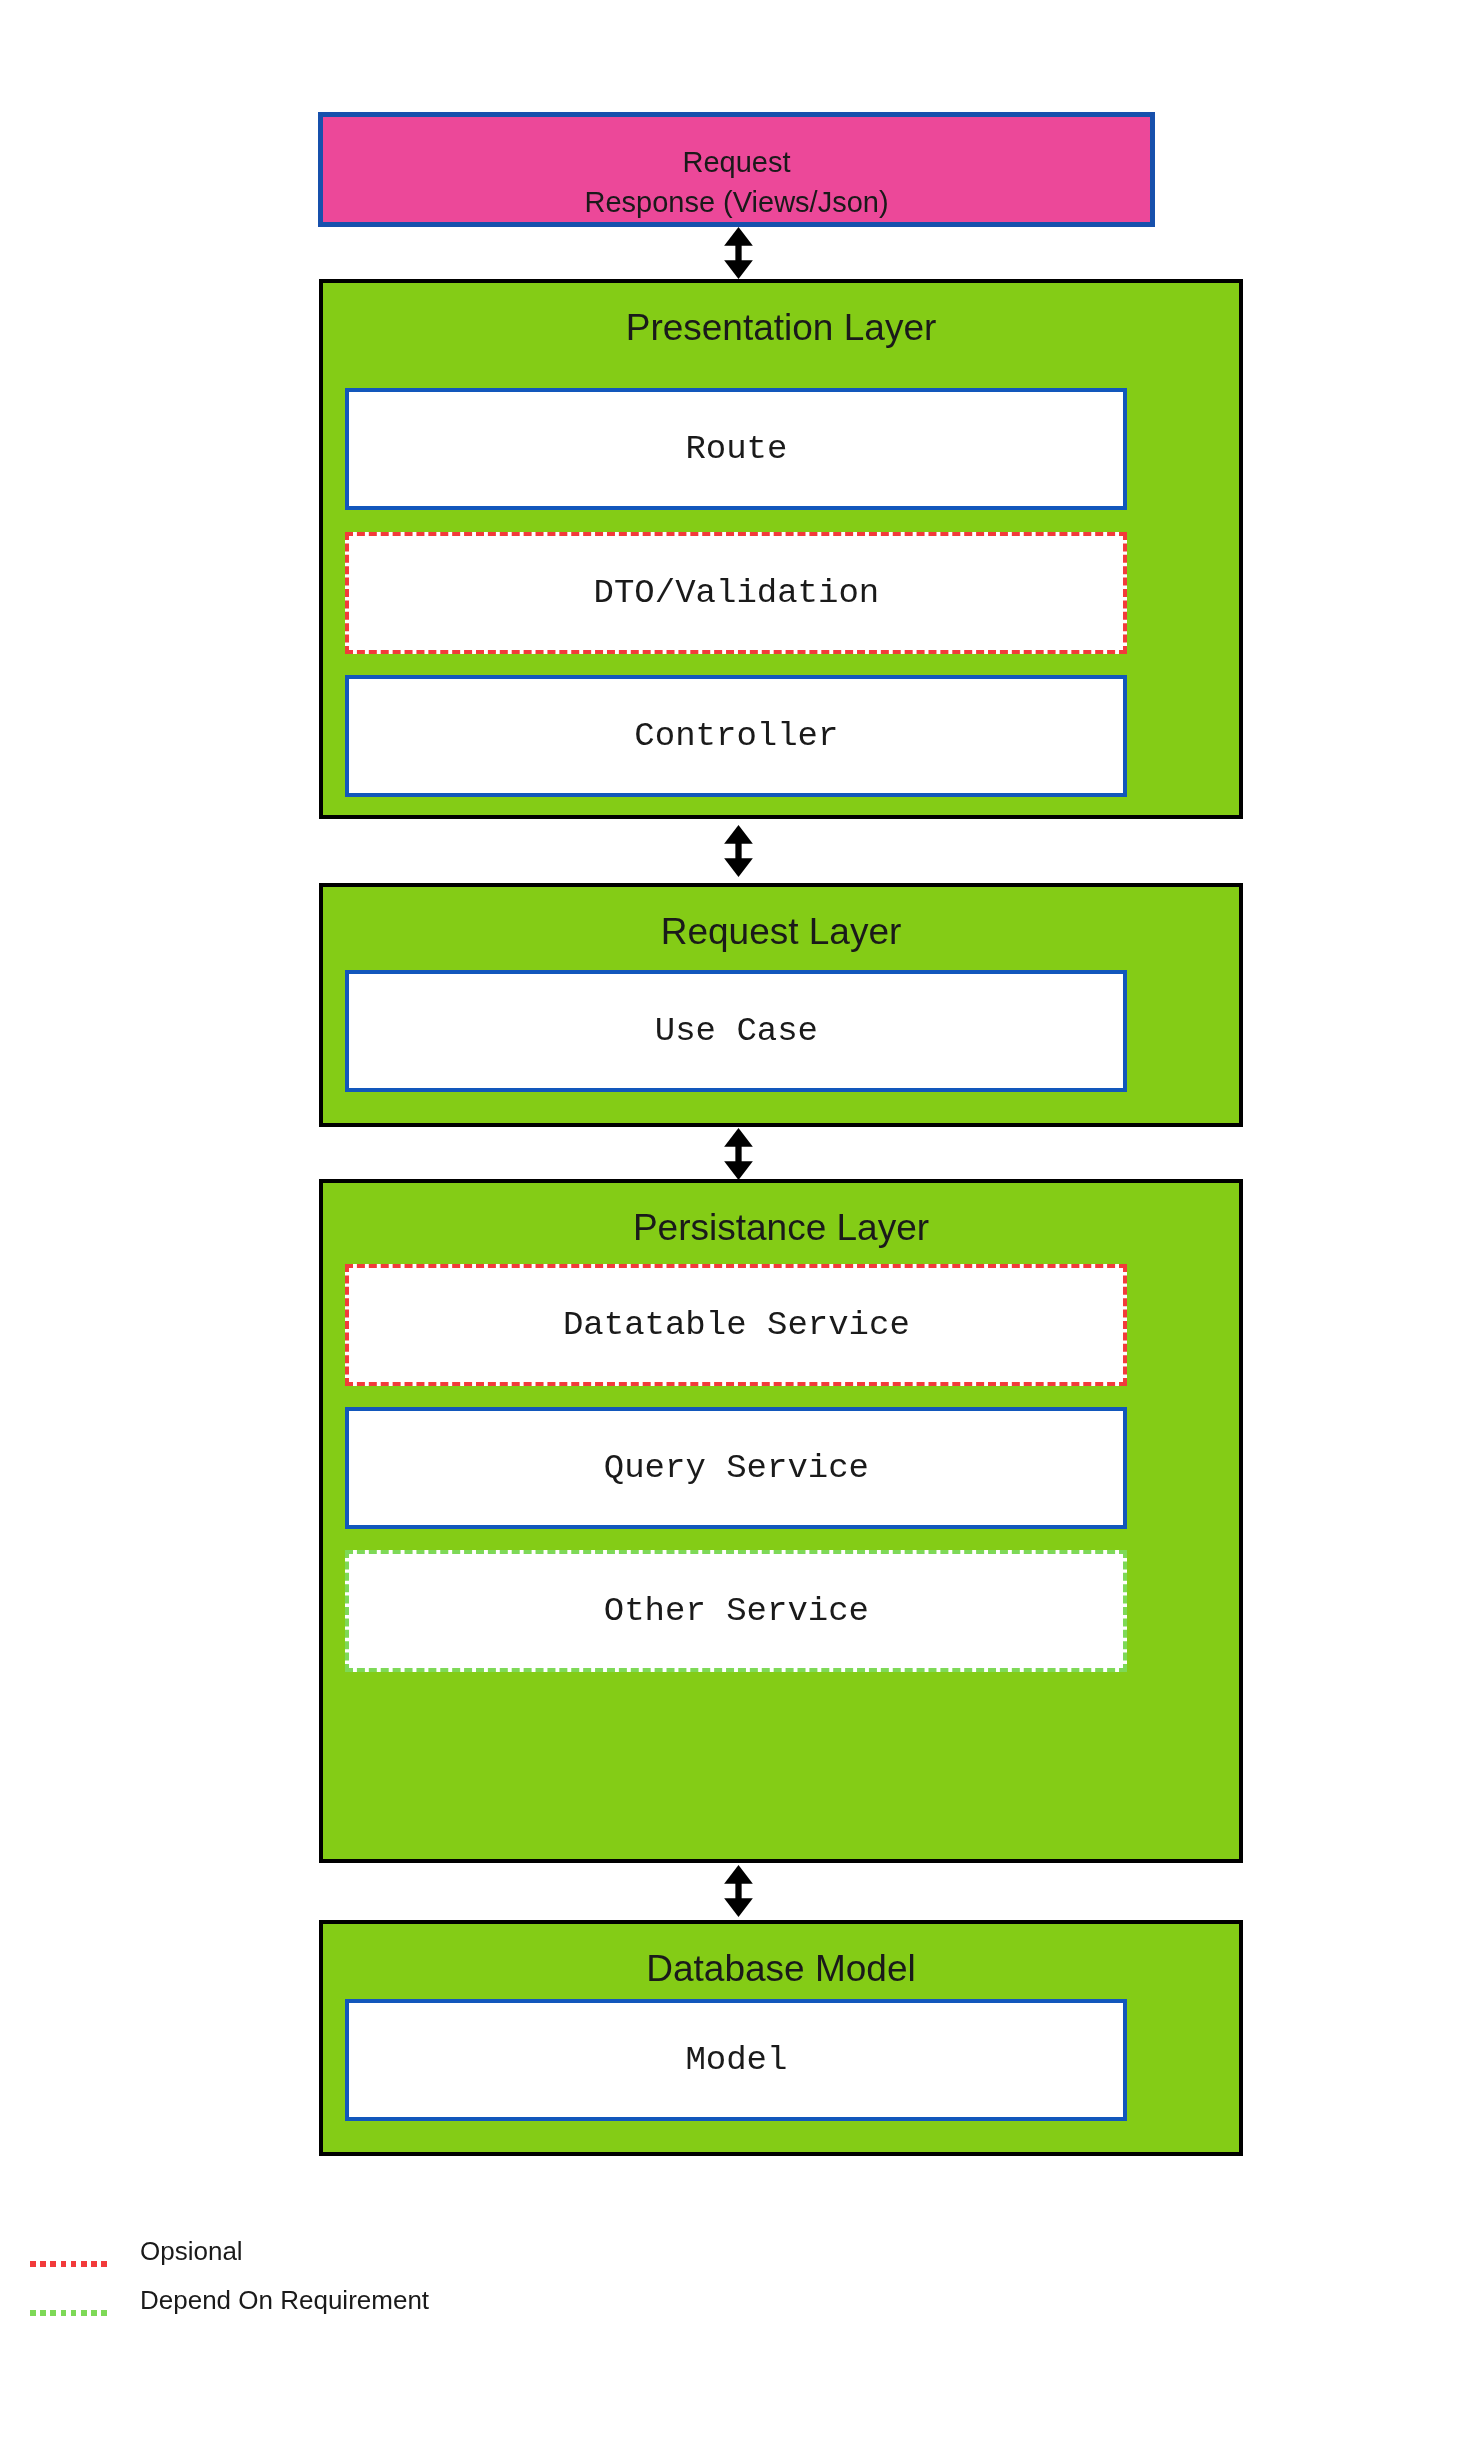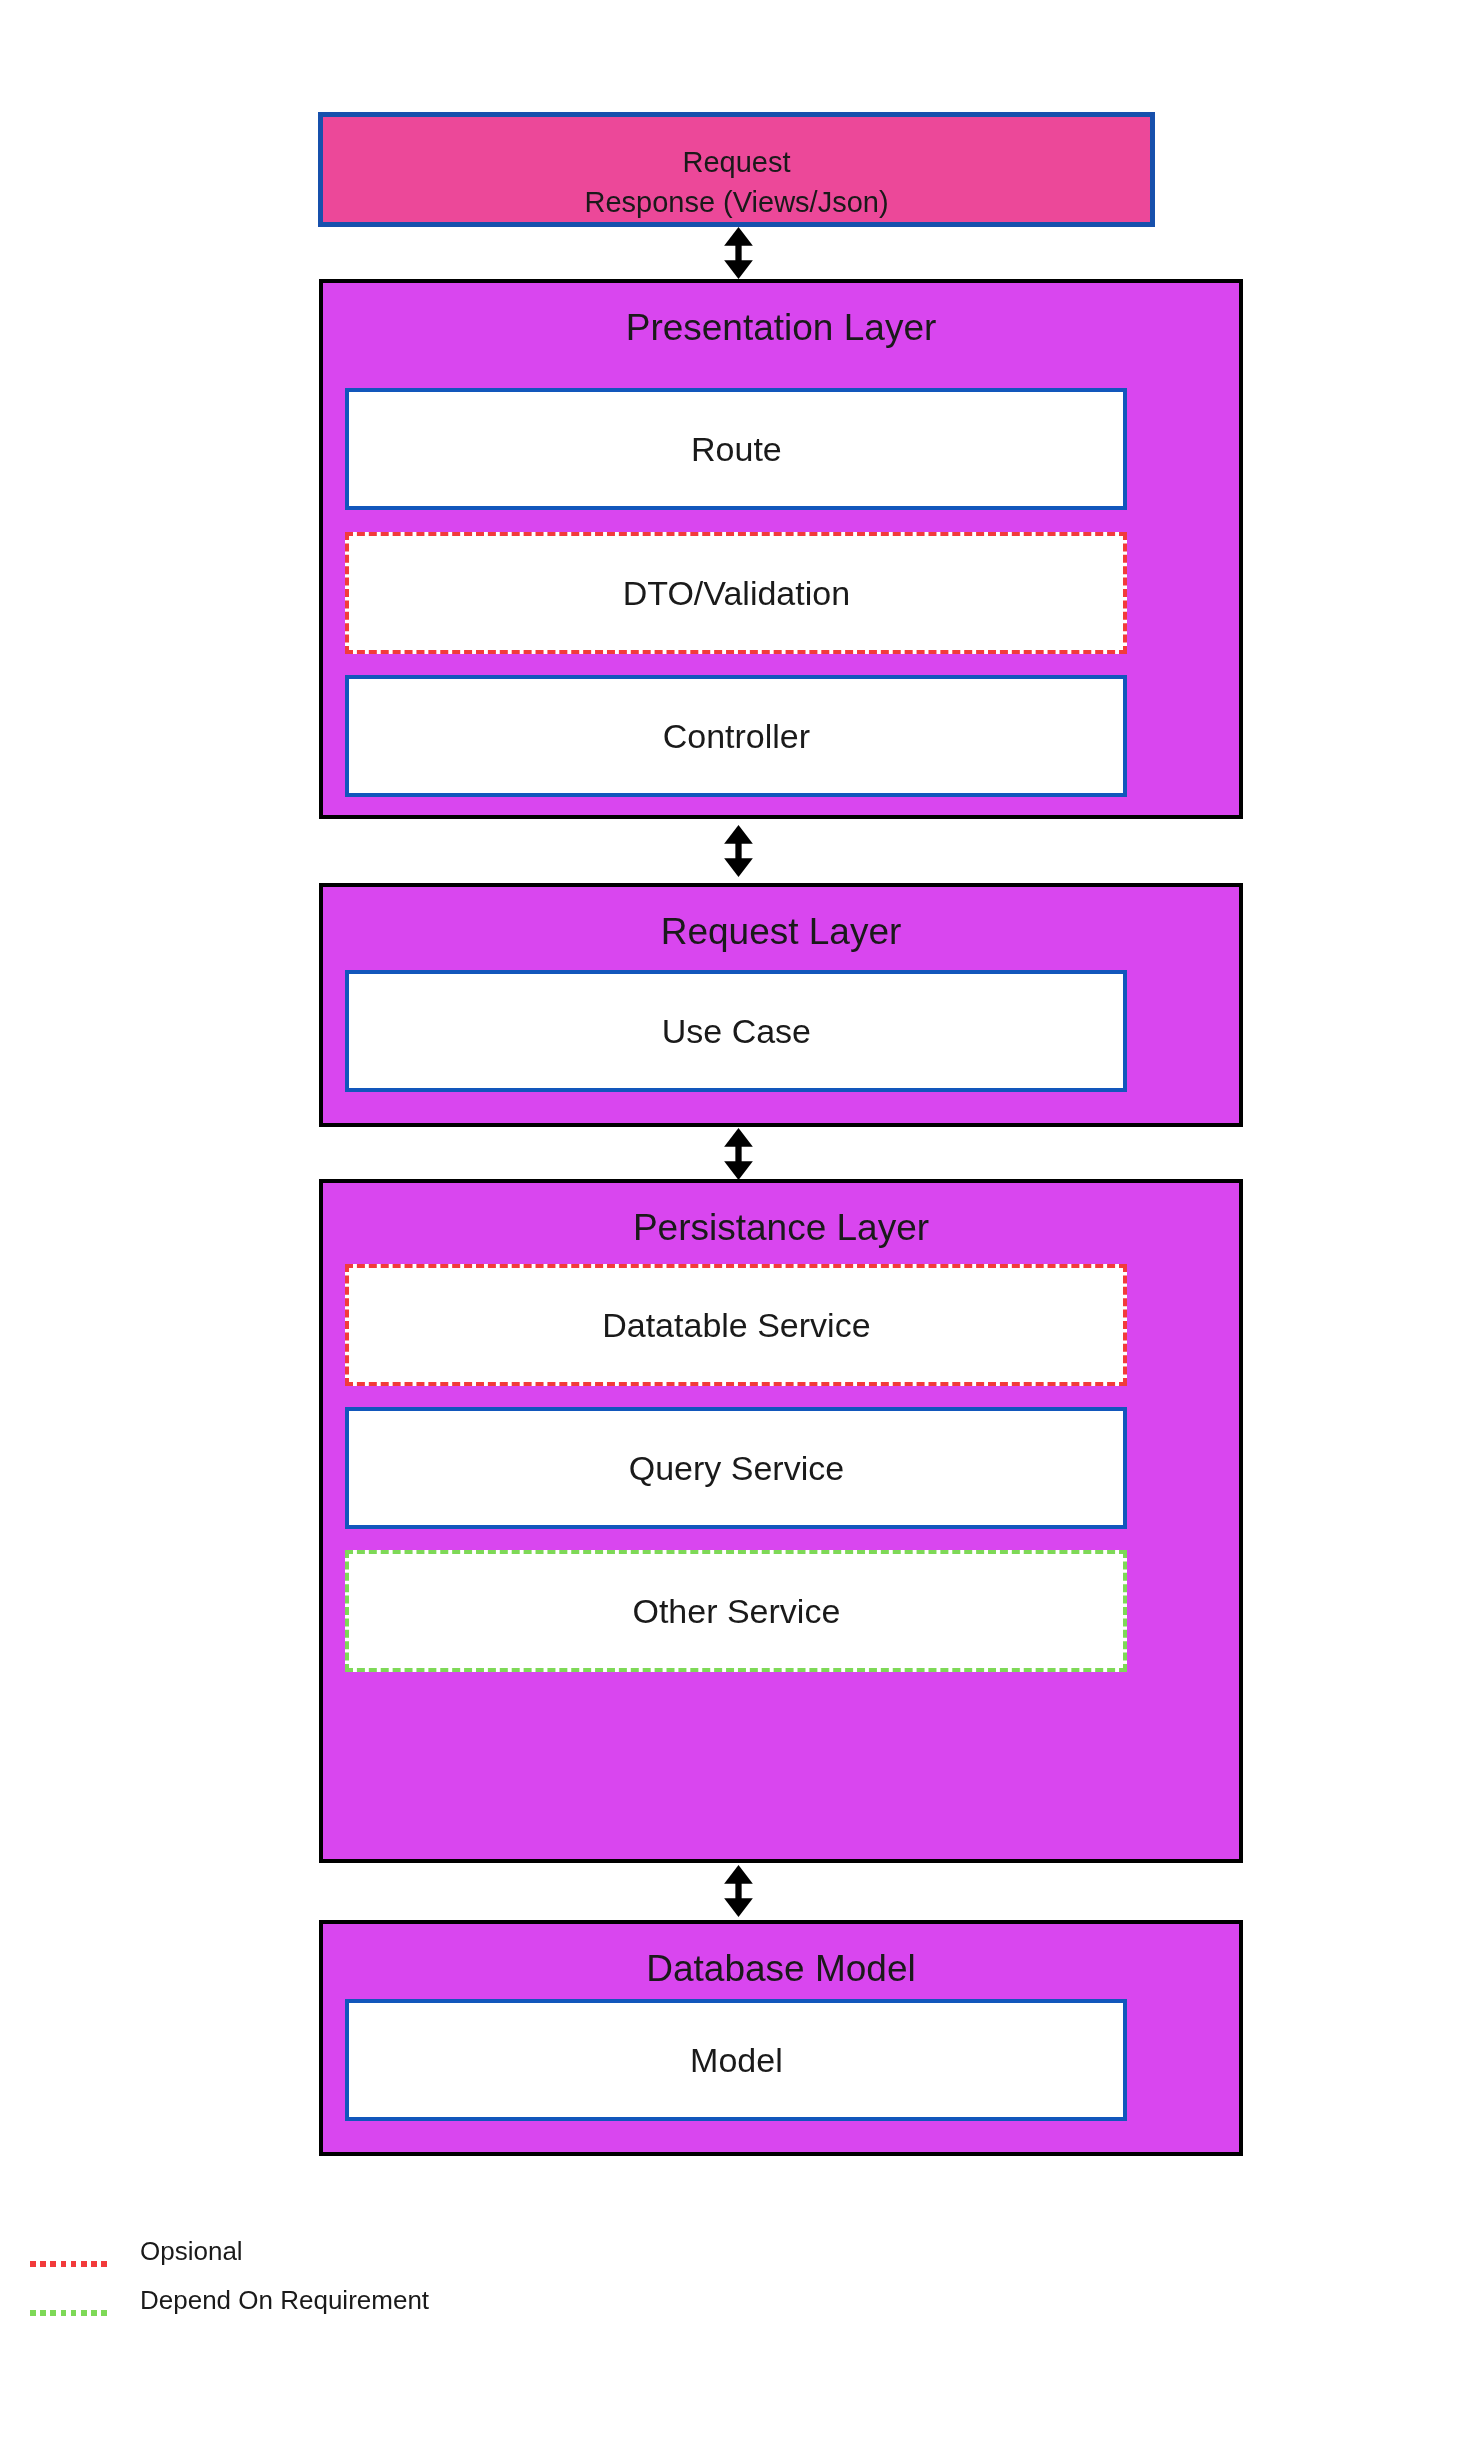--- a/index.html
+++ b/index.html
@@ -30,21 +30,21 @@
     text-align: center;
   }
 
   
   .layer {
     position: absolute;
     left: 319px;
     width: 924px;
     box-sizing: border-box;
     border: 4.7px solid #000000;
-    background: #d946ef;
+    background: #84cc16;
   }
   .layer-presentation { top: 279px;  height: 540px; }
   .layer-business     { top: 883px;  height: 244px; }
   .layer-persistance  { top: 1179px; height: 684px; }
   .layer-database     { top: 1920px; height: 236px; }
 
   .layer-title {
     position: absolute;
     top: 24px; left: 0;
     width: 100%;
@@ -59,20 +59,21 @@
     position: absolute;
     left: 22.4px;
     width: 782px;
     height: 122px;
     box-sizing: border-box;
     background: #ffffff;
     display: flex;
     align-items: center;
     justify-content: center;
     font-size: 34px;
+    font-family: Liberation Mono, monospace;
   }
   .solid        { border: 4.7px solid  #1257BC; }
   .dashed-red   { border: 4.7px dashed #F23B3B; }
   .dashed-green { border: 4.7px dashed #7ED957; }
 
   .layer-presentation .inner-box:nth-of-type(1) { top: 105px; }
   .layer-presentation .inner-box:nth-of-type(2) { top: 249px; }
   .layer-presentation .inner-box:nth-of-type(3) { top: 392px; }
   .layer-business     .inner-box:nth-of-type(1) { top: 83px;  }
   .layer-persistance  .inner-box:nth-of-type(1) { top: 81px;  }

